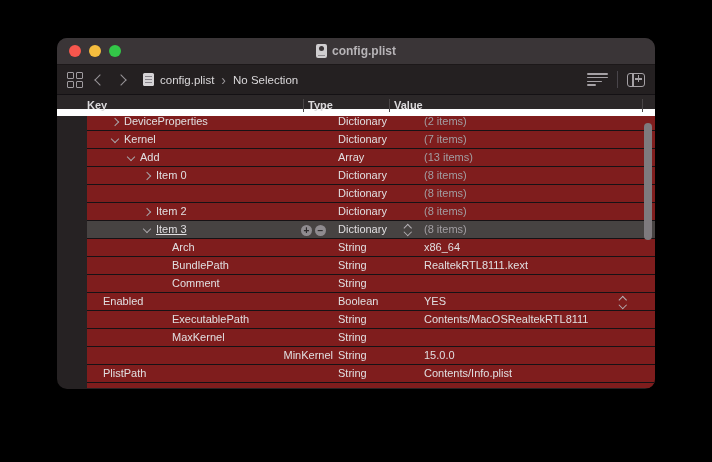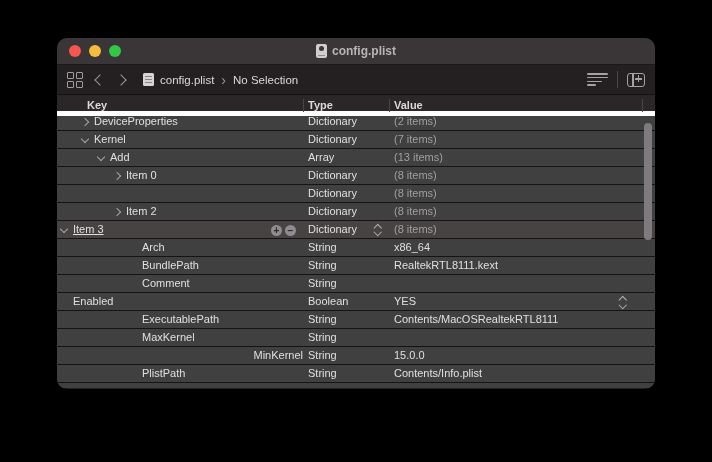--- a/index.html
+++ b/index.html
@@ -35,28 +35,28 @@
   .spacer{flex:1;}
   .linesicon{width:21px;height:15px;display:flex;flex-direction:column;justify-content:space-between;padding:1px 0;box-sizing:border-box;}
   .linesicon i{height:1.7px;background:#a5a1a5;border-radius:1px;display:block;}
   .tooldiv{width:1px;height:17px;background:#49454a;margin:0 9px;}
   .addeditor{position:relative;width:18px;height:14px;border:1.5px solid #a5a1a5;border-radius:3px;box-sizing:border-box;margin-right:2px;}
   .addeditor .vline{position:absolute;left:4px;top:0;width:1.5px;height:100%;background:#a5a1a5;}
   .addeditor .ph{position:absolute;left:7px;top:4.5px;width:7px;height:1.5px;background:#a5a1a5;}
   .addeditor .pv{position:absolute;left:9.8px;top:1.8px;width:1.5px;height:7px;background:#a5a1a5;}
 
   
-  .thead{position:relative;height:21px;background:#2b2728;border-bottom:5px solid #ffffff;box-sizing:border-box;}
+  .thead{position:relative;height:21px;background:#2b2728;border-bottom:7px solid #ffffff;box-sizing:border-box;}
   .thead .hl{position:absolute;top:0;height:20px;line-height:20px;font-size:11px;font-weight:700;color:#dbd9db;}
   .hl.key{left:30px;} .hl.type{left:251px;} .hl.value{left:337px;}
   .hdiv{position:absolute;top:4px;width:1px;height:13px;background:#4a4647;}
   .hdiv.d1{left:246px;} .hdiv.d2{left:332px;} .hdiv.d3{left:585px;}
 
   
-  .rows{position:relative;height:272px;overflow:hidden;background:#404040;}
+  .rows{position:relative;height:272px;overflow:hidden;background:#7f1d1d;margin-left:30px;}
   .row{position:relative;height:18px;border-bottom:1px solid #161215;box-sizing:border-box;}
   .row.clipped{margin-top:-3px;}
   .row.selected{background:#474342;}
   .cell{position:absolute;top:0;height:17px;line-height:17px;font-size:11px;color:#e0dee0;white-space:nowrap;}
   .cell.key{left:0;width:246px;display:flex;align-items:center;box-sizing:border-box;overflow:hidden;}
   .cell.type{left:251px;width:78px;}
   .cell.value{left:337px;right:8px;}
   .cell.value.dim .vtext{color:#a29ea2;}
   .disc{width:16px;height:17px;flex:0 0 16px;position:relative;}
   .disc::before{content:"";position:absolute;left:4px;top:6px;width:5px;height:5px;
@@ -200,21 +200,21 @@
             <div class="ktext">Item 2</div>
           </div>
           <div class="cell type">
             <div class="ttext">Dictionary</div>
           </div>
           <div class="cell value dim">
             <div class="vtext">(8 items)</div>
           </div>
         </div>
         <div class="row selected">
-          <div class="cell key" style=" text-decoration: underline;">
+          <div class="cell key" style="padding-left: 53px; text-decoration: underline;">
             <div class="disc expanded"></div>
             <div class="ktext">Item 3</div>
           </div>
           <div class="roundbtn plus">+</div>
           <div class="roundbtn minus">−</div>
           <div class="cell type">
             <div class="ttext">Dictionary</div>
           </div>
           <div class="stepper typepos"></div>
           <div class="cell value dim">
@@ -300,21 +300,21 @@
             <div class="ktext">MinKernel</div>
           </div>
           <div class="cell type">
             <div class="ttext">String</div>
           </div>
           <div class="cell value">
             <div class="vtext">15.0.0</div>
           </div>
         </div>
         <div class="row">
-          <div class="cell key" style="padding-left: 69px;">
+          <div class="cell key" style="">
             <div class="disc none"></div>
             <div class="ktext">PlistPath</div>
           </div>
           <div class="cell type">
             <div class="ttext">String</div>
           </div>
           <div class="cell value">
             <div class="vtext">Contents/Info.plist</div>
           </div>
         </div>

